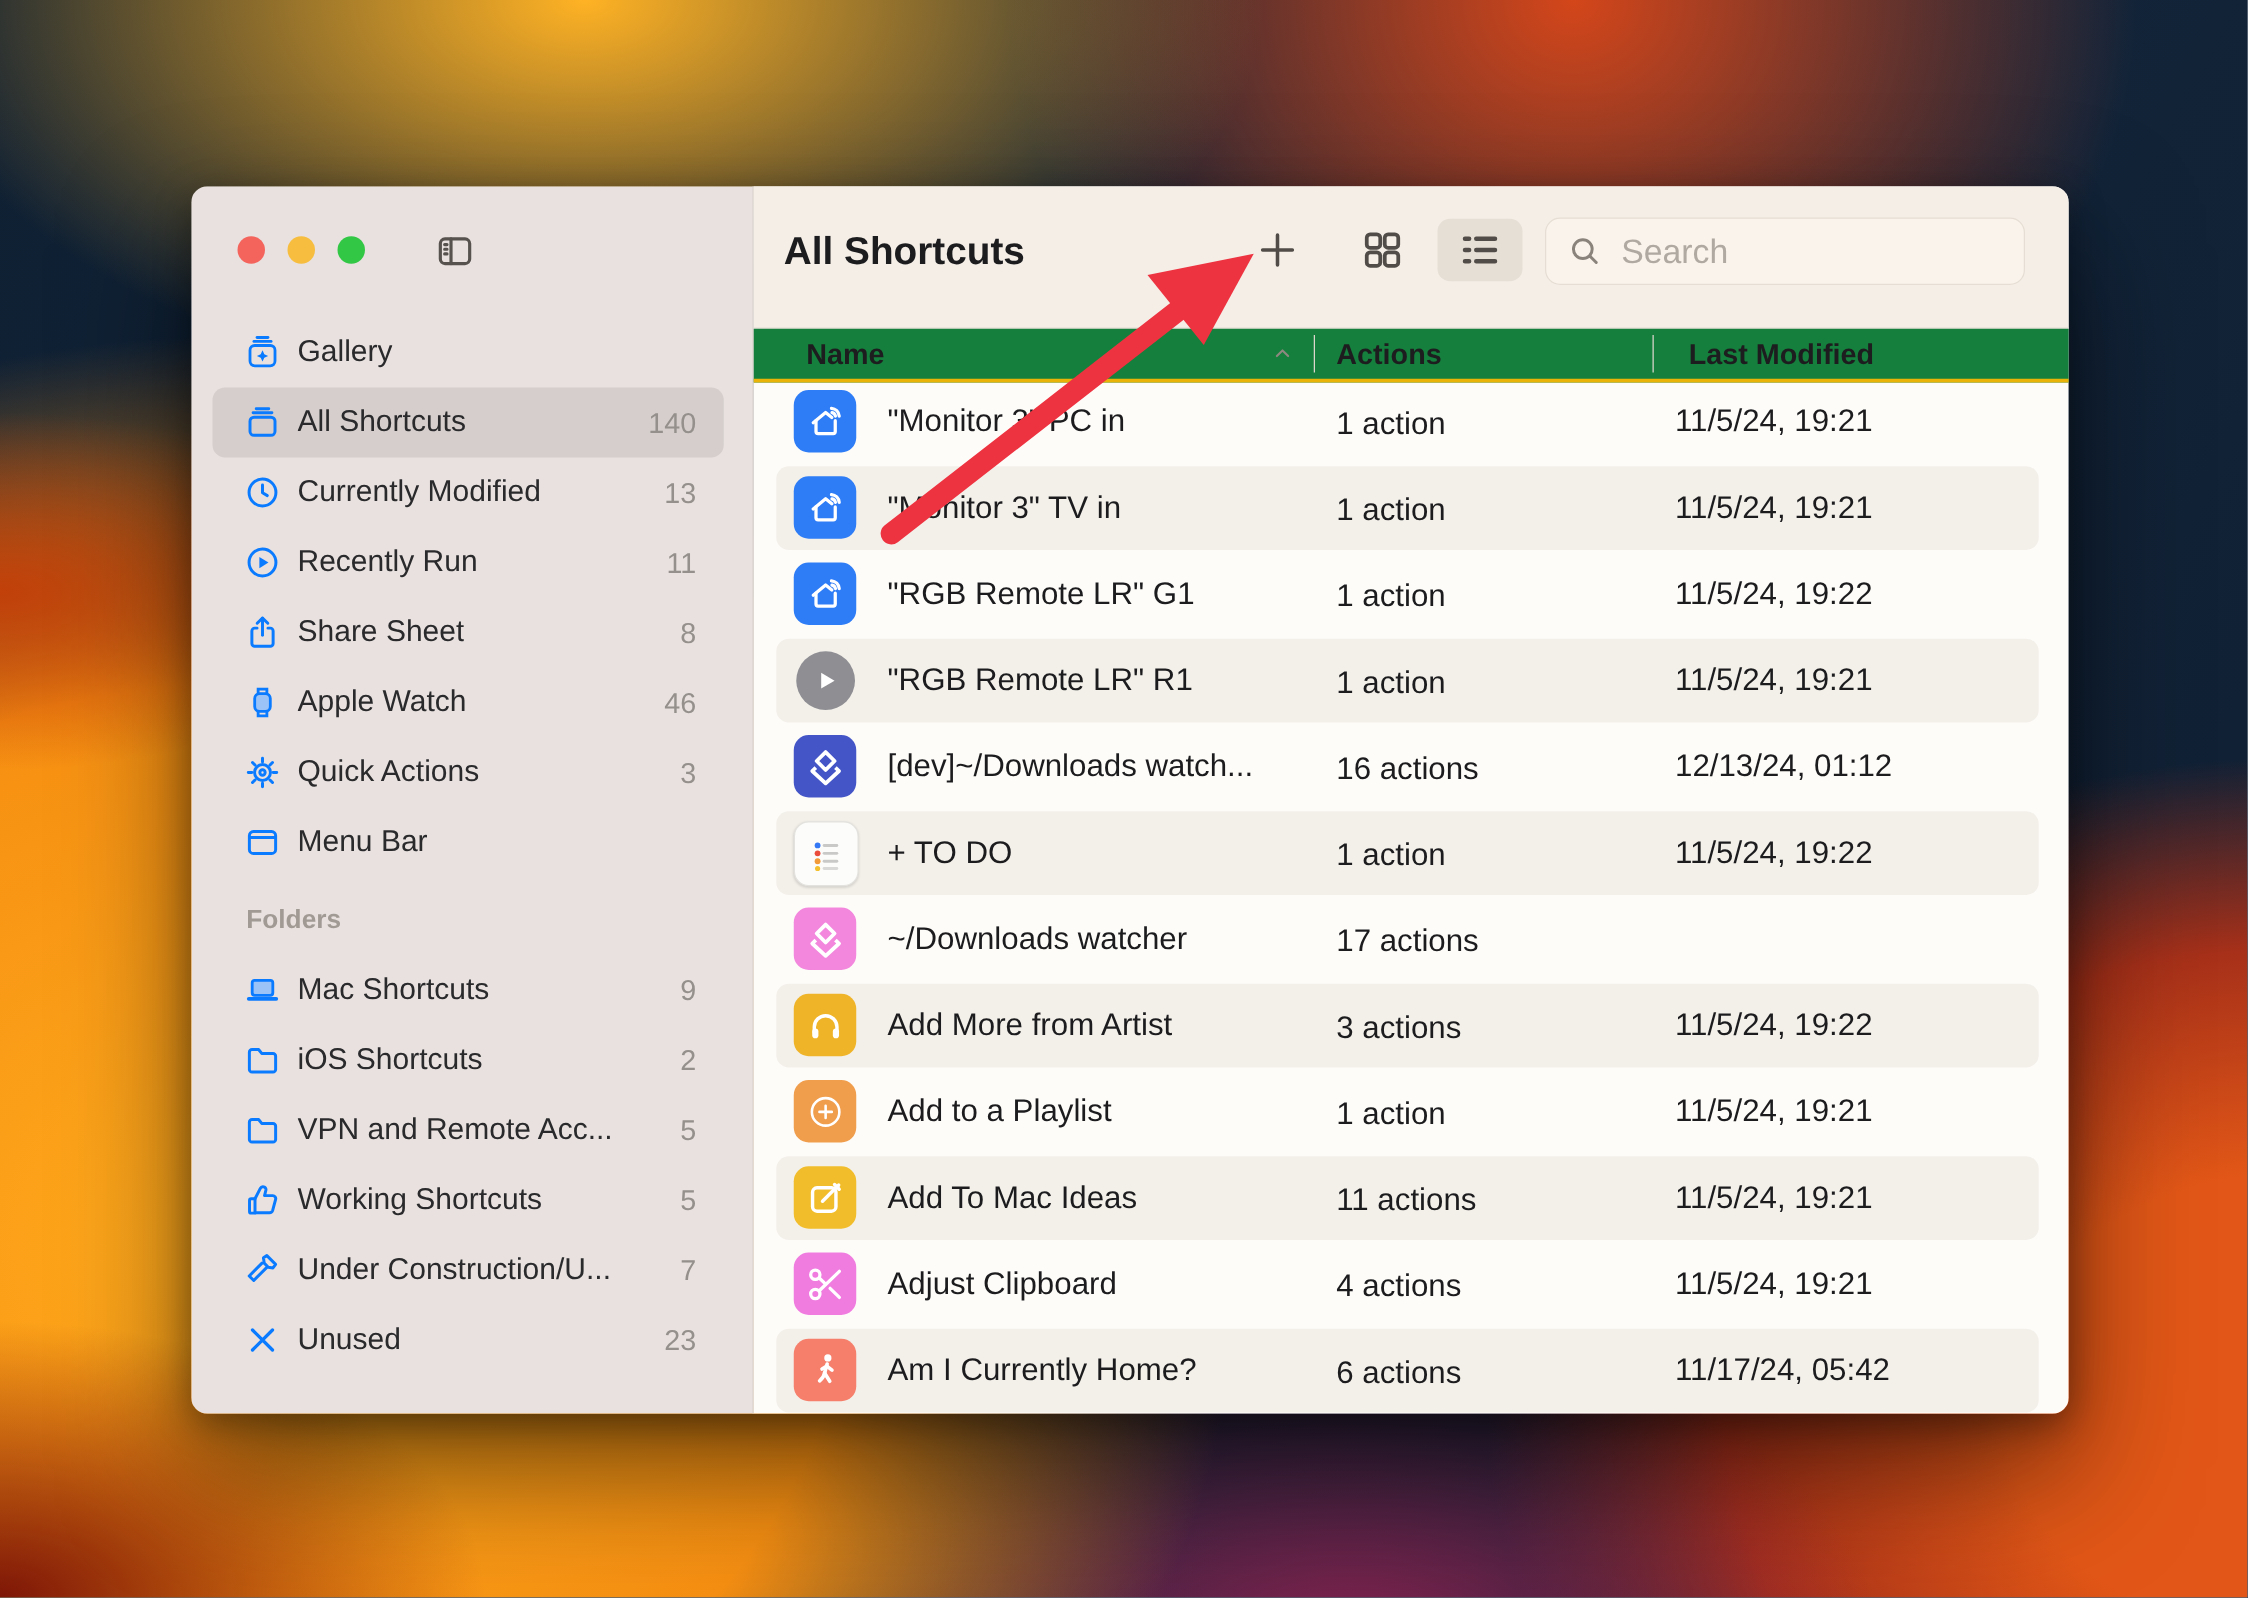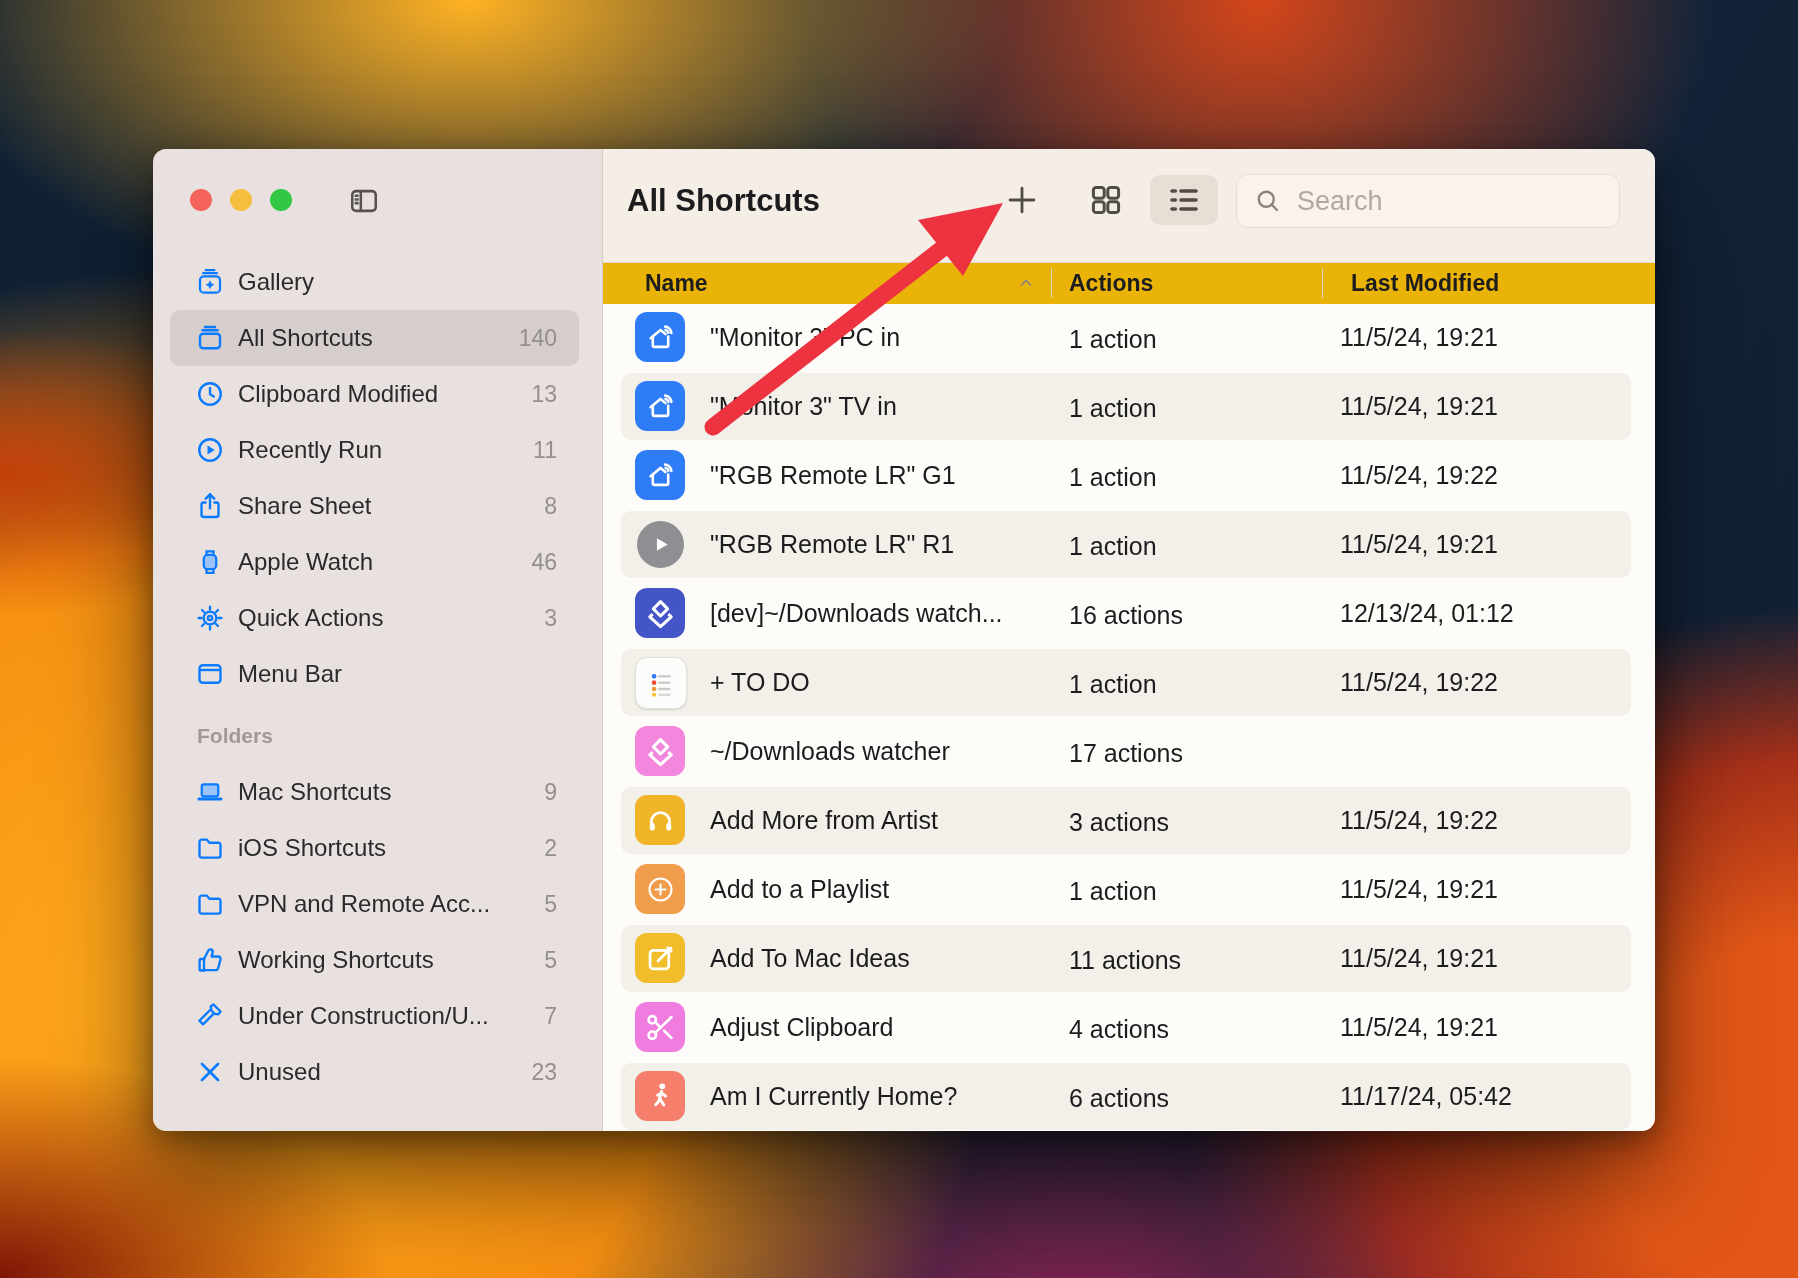--- a/index.html
+++ b/index.html
@@ -48,21 +48,21 @@
   .m-title{position:absolute;left:24px;top:34px;font-size:31px;font-weight:700;color:#1c1c1e;}
   .tb-btn{position:absolute;top:26px;width:56px;height:50px;display:flex;align-items:center;justify-content:center;color:#514c47;border-radius:10px;}
   .tb-plus{left:391px;}
   .tb-grid{left:475px;}
   .tb-list{left:547px;width:68px;background:#e6dfd6;}
   .searchbox{position:absolute;left:633px;top:25px;width:384px;height:54px;background:#f9f3ec;border:1.5px solid #e6ded4;border-radius:12px;display:flex;align-items:center;box-sizing:border-box;padding-left:16px;}
   .searchbox svg{flex:none;color:#8a837c;}
   .searchbox input{border:none;outline:none;background:transparent;font-size:27px;color:#3a3a3c;margin-left:12px;width:300px;font-family:inherit;}
   .searchbox input::placeholder{color:#b0a9a1;}
   
-  .thead{position:absolute;top:114px;left:0;right:0;height:40px;background:#eab308;border-bottom:1px solid #eab308;}
+  .thead{position:absolute;top:114px;left:0;right:0;height:40px;background:#15803d;border-bottom:3px solid #eab308;}
   .th{position:absolute;top:0;height:40px;display:flex;align-items:center;font-size:23px;font-weight:600;color:#1d1d1f;}
   .th-name{left:42px;}
   .th-actions{left:466px;}
   .th-mod{left:737px;margin-left:11px;}
   .sort-chevron{position:absolute;left:414px;top:11px;color:#8e8880;}
   .col-sep{position:absolute;top:5px;height:30px;width:1px;background:#dbd5cd;}
   .sep1{left:448px;} .sep2{left:719px;}
   
   .rows{position:absolute;top:154px;left:0;right:0;}
   .lrow{position:relative;height:69px;}
@@ -294,21 +294,21 @@
               <use href="#i-stack"></use>
             </svg>
     <span class="side-label">All Shortcuts</span>
     <span class="side-count">140</span>
   </div>
 
   <div class="side-row">
     <svg class="side-icn">
               <use href="#i-clock"></use>
             </svg>
-    <span class="side-label">Clipboard Modified</span>
+    <span class="side-label">Currently Modified</span>
     <span class="side-count">13</span>
   </div>
 
   <div class="side-row">
     <svg class="side-icn">
               <use href="#i-play-circle"></use>
             </svg>
     <span class="side-label">Recently Run</span>
     <span class="side-count">11</span>
   </div>

